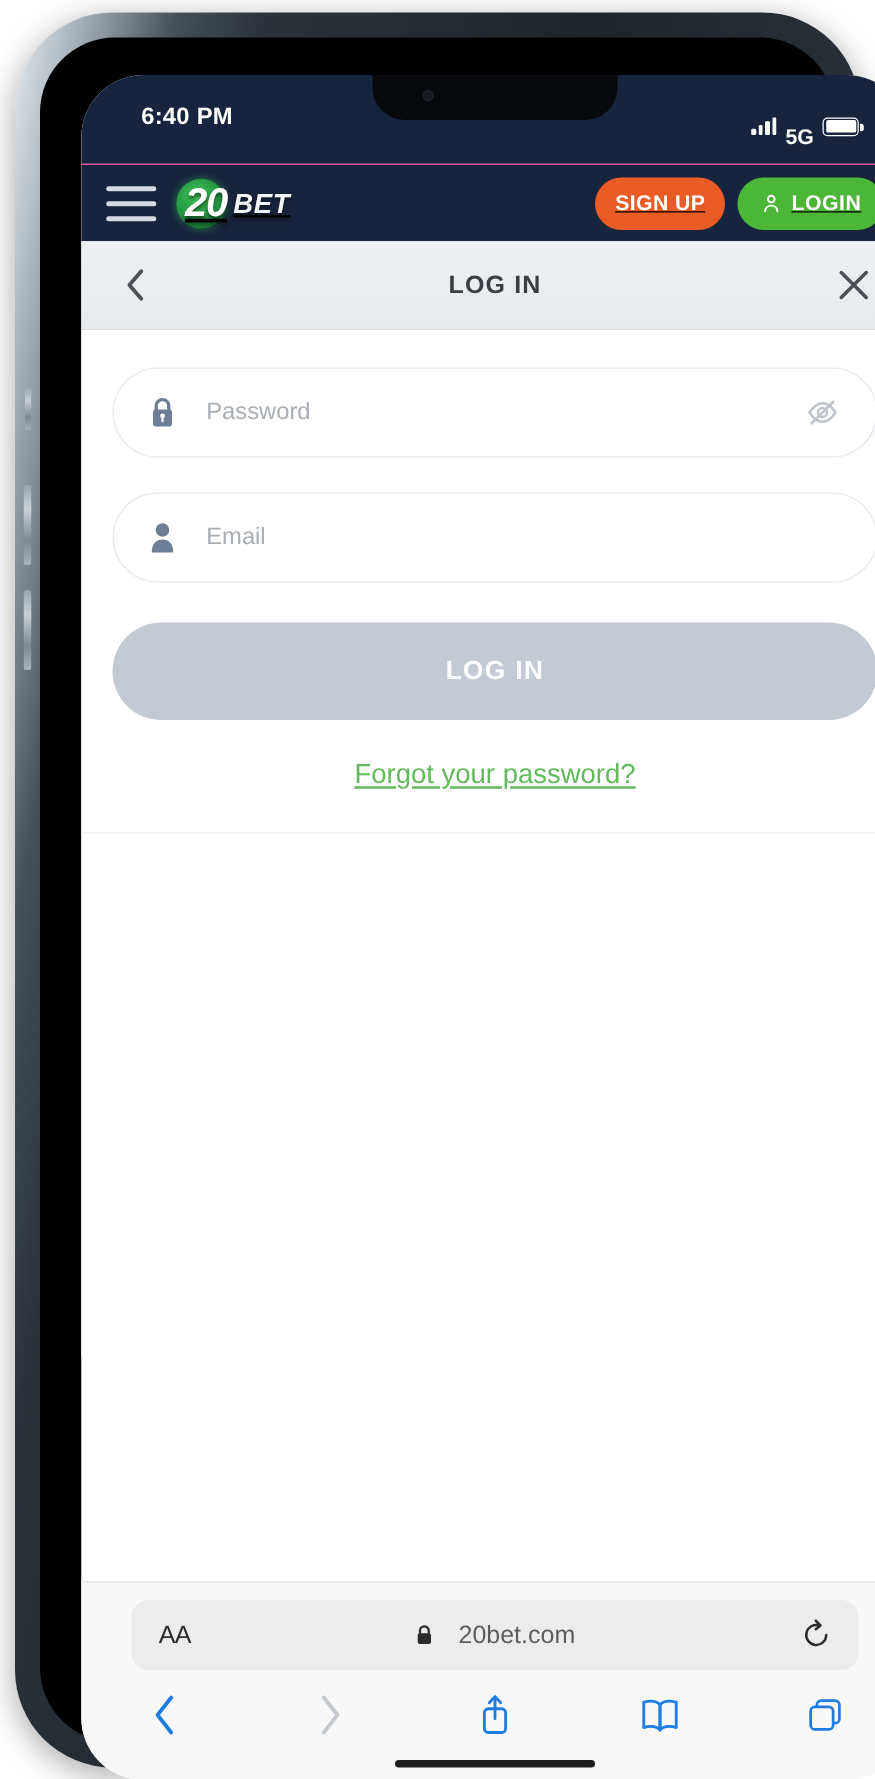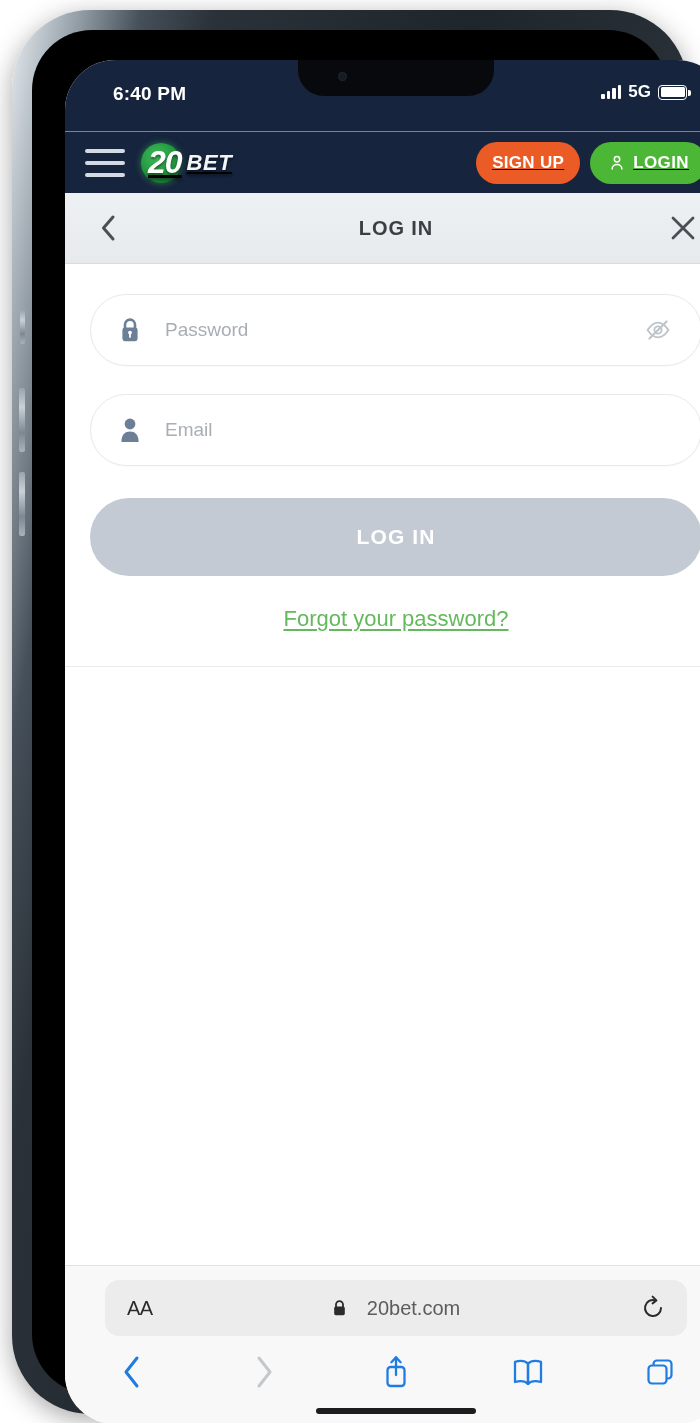--- a/index.html
+++ b/index.html
@@ -102,21 +102,21 @@
     display: flex;
     align-items: center;
     gap: 7px;
   }
   .sig-bars { display: flex; align-items: flex-end; gap: 2px; height: 14px; }
   .sig-bars i { width: 3.5px; background: #fff; border-radius: 1px; display: block; }
   .sig-bars i:nth-child(1){ height: 5px; }
   .sig-bars i:nth-child(2){ height: 8px; }
   .sig-bars i:nth-child(3){ height: 11px; }
   .sig-bars i:nth-child(4){ height: 14px; }
-  #net-label { font-size: 17px; font-weight: bold; }
+  #net-label { font-size: 17px; font-weight: bold; margin-top: 18px; }
   #battery {
     position: relative;
     width: 29px; height: 15px;
     border: 1.8px solid #ffffff;
     border-radius: 4px;
     padding: 1.5px;
   }
   #battery::after {
     content: "";
     position: absolute;

